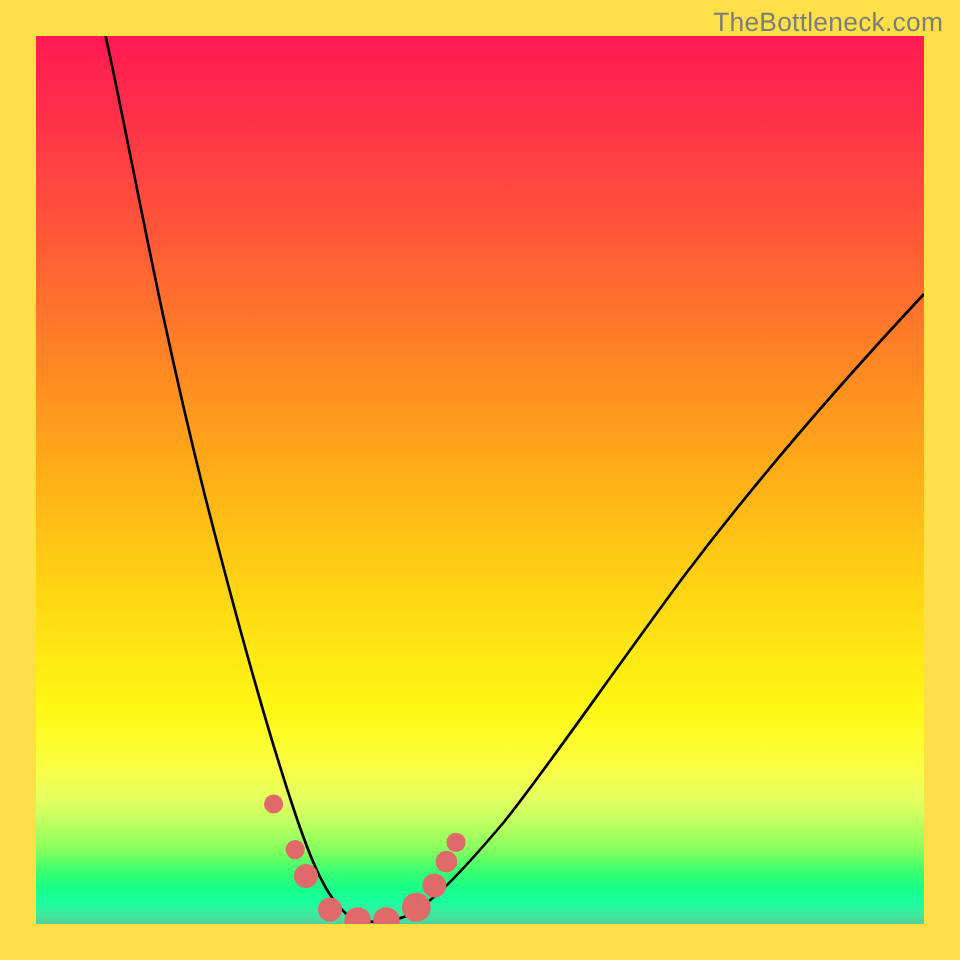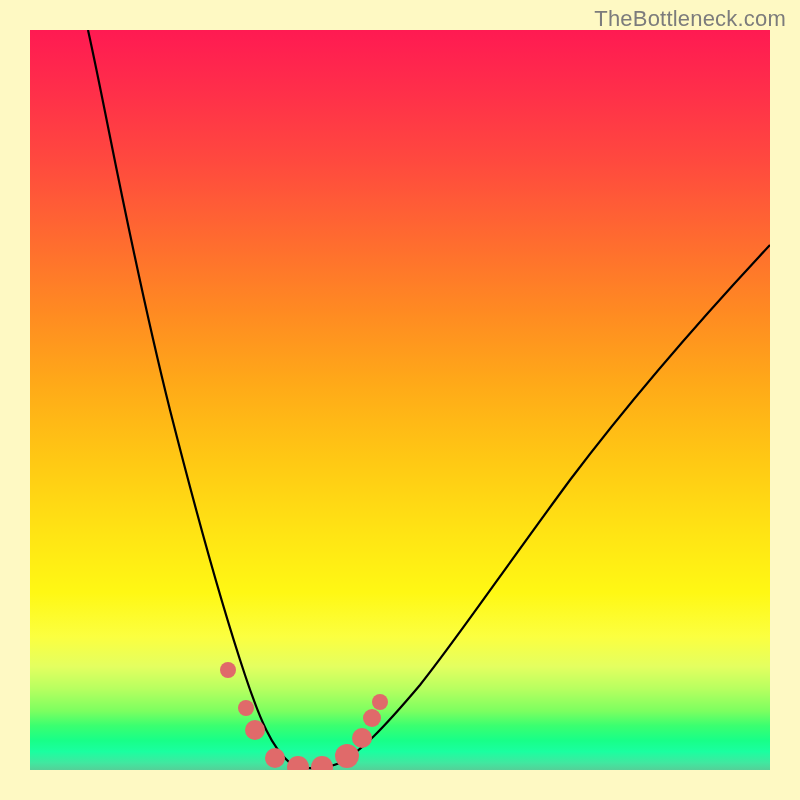--- a/index.html
+++ b/index.html
@@ -7,21 +7,21 @@
     padding: 0;
     width: 800px;
     height: 800px;
     background: #000;
     position: relative;
     font-family: Arial, Helvetica, sans-serif;
   }
   .frame {
     position: absolute;
     inset: 0;
-    background: #fef9c3;
+    background: #fde047;
   }
   .plot-area {
     position: absolute;
     left: 30px;
     top: 30px;
     width: 740px;
     height: 740px;
     overflow: hidden;
   }
   .gradient-bg {

